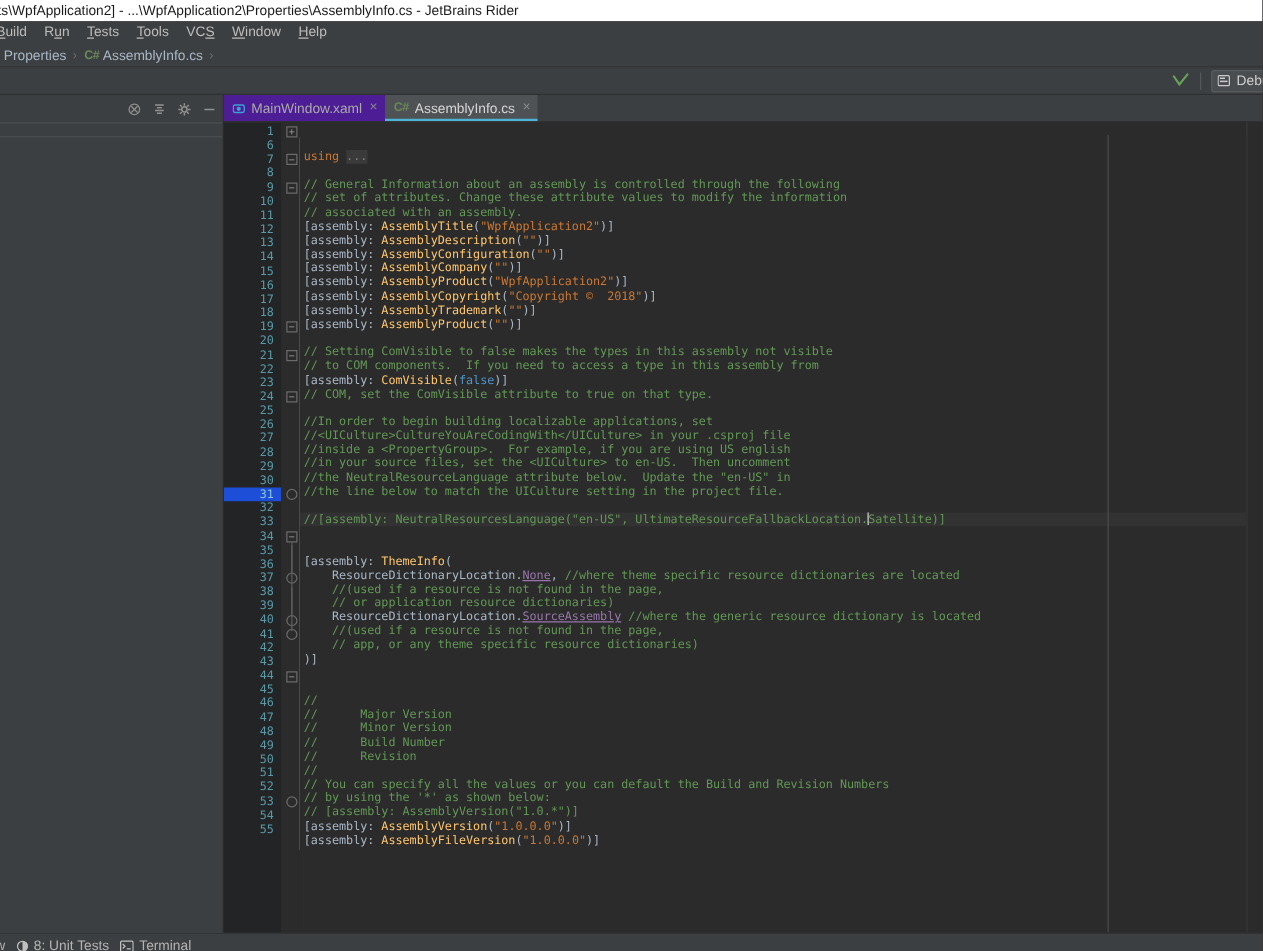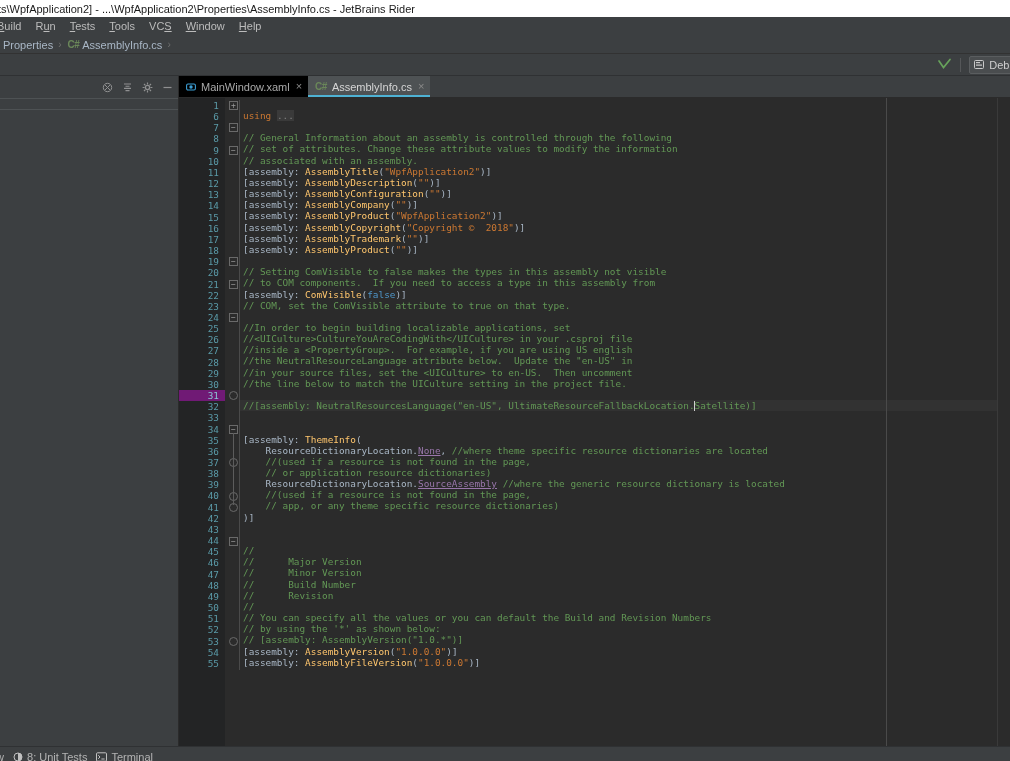--- a/index.html
+++ b/index.html
@@ -159,21 +159,21 @@
     overflow: hidden;
   }
   .tab {
     display: flex;
     align-items: center;
     padding: 0 6px 0 7px;
     font-size: 11px;
     color: #a9a9a9;
     cursor: pointer;
     position: relative;
-    background: #000000;
+    background: #4c1d95;
     white-space: nowrap;
   }
   .tab.active {
     background: #4e5254;
     color: #d6d6d6;
   }
   .tab.active:after {
     content: "";
     position: absolute;
     left: 0; right: 0; bottom: 0;
@@ -218,36 +218,37 @@
     box-sizing: border-box;
     position: relative;
   }
   .codecol {
     flex: 1;
     position: relative;
     background: #2b2b2b;
     padding-top: 12px;
     box-sizing: border-box;
     overflow: hidden;
+    margin-top: 10px;
   }
   .row {
     height: 11.17px;
     line-height: 11.17px;
     font-family: "DejaVu Sans Mono", monospace;
     font-size: 9.4px;
     white-space: pre;
   }
   .gutter .row {
     text-align: right;
     padding-right: 6px;
     color: #4b8persist;
     color: #5a9aa8;
     box-sizing: border-box;
   }
-  .gutter .row.cur { background: #701a75; color: #8ac7d6; }
+  .gutter .row.cur { background: #1d4ed8; color: #8ac7d6; }
   .codecol .row.cur {
     background: #323232;
   }
   .codecol .row { padding-left: 4px; }
 
   
   .fold {
     position: absolute;
     right: 1px;
     width: 9px; height: 9px;
@@ -526,22 +527,22 @@
             <div class="row"><span class="c-punct">[assembly: </span><span class="c-attr">AssemblyProduct</span><span class="c-punct">(</span><span class="c-str">""</span><span class="c-punct">)]</span></div>
             <div class="row"></div>
             <div class="row"><span class="c-cmt">// Setting ComVisible to false makes the types in this assembly not visible</span></div>
             <div class="row"><span class="c-cmt">// to COM components.  If you need to access a type in this assembly from</span></div>
             <div class="row"><span class="c-punct">[assembly: </span><span class="c-attr">ComVisible</span><span class="c-punct">(</span><span class="c-bool">false</span><span class="c-punct">)]</span></div>
             <div class="row"><span class="c-cmt">// COM, set the ComVisible attribute to true on that type.</span></div>
             <div class="row"></div>
             <div class="row"><span class="c-cmt">//In order to begin building localizable applications, set</span></div>
             <div class="row"><span class="c-cmt">//&lt;UICulture&gt;CultureYouAreCodingWith&lt;/UICulture&gt; in your .csproj file</span></div>
             <div class="row"><span class="c-cmt">//inside a &lt;PropertyGroup&gt;.  For example, if you are using US english</span></div>
+            <div class="row"><span class="c-cmt">//in your source files, set the &lt;UICulture&gt; to en-US.  Then uncomment</span></div>
             <div class="row"><span class="c-cmt">//the NeutralResourceLanguage attribute below.  Update the "en-US" in</span></div>
-            <div class="row"><span class="c-cmt">//in your source files, set the &lt;UICulture&gt; to en-US.  Then uncomment</span></div>
             <div class="row"><span class="c-cmt">//the line below to match the UICulture setting in the project file.</span></div>
             <div class="row"></div>
             <div class="row cur"><span class="c-cmt">//[assembly: NeutralResourcesLanguage("en-US", UltimateResourceFallbackLocation.</span><span class="caret"></span><span class="c-cmt">Satellite)]</span></div>
             <div class="row"></div>
             <div class="row"></div>
             <div class="row"><span class="c-punct">[assembly: </span><span class="c-attr">ThemeInfo</span><span class="c-punct">(</span></div>
             <div class="row"><span class="c-txt">    </span><span class="c-txt">ResourceDictionaryLocation.</span><span class="c-enum">None</span><span class="c-punct">, </span><span class="c-cmt">//where theme specific resource dictionaries are located</span></div>
             <div class="row"><span class="c-txt">    </span><span class="c-cmt">//(used if a resource is not found in the page,</span></div>
             <div class="row"><span class="c-txt">    </span><span class="c-cmt">// or application resource dictionaries)</span></div>
             <div class="row"><span class="c-txt">    </span><span class="c-txt">ResourceDictionaryLocation.</span><span class="c-enum">SourceAssembly</span><span class="c-txt"> </span><span class="c-cmt">//where the generic resource dictionary is located</span></div>

